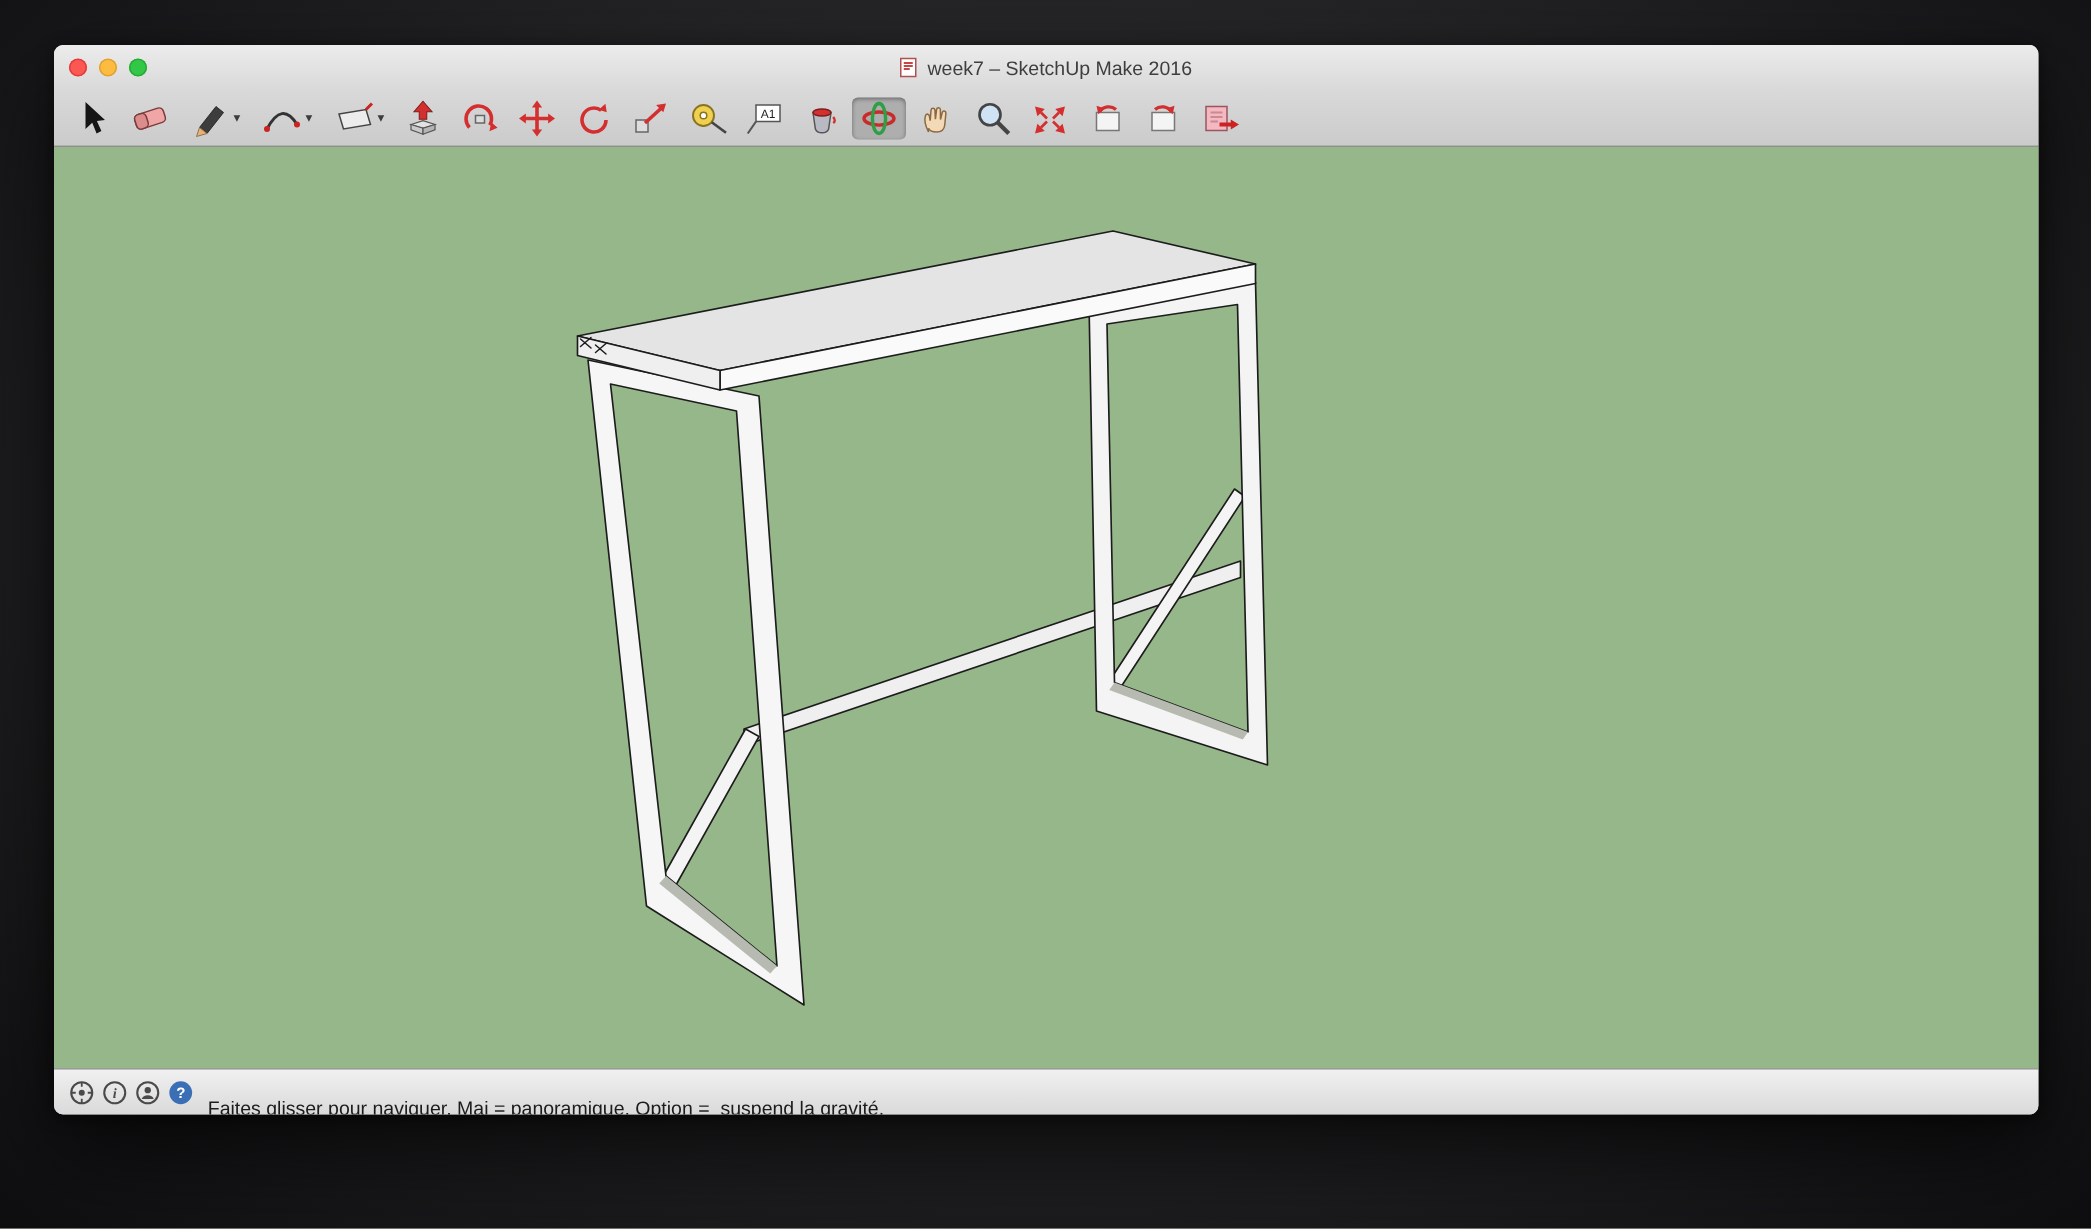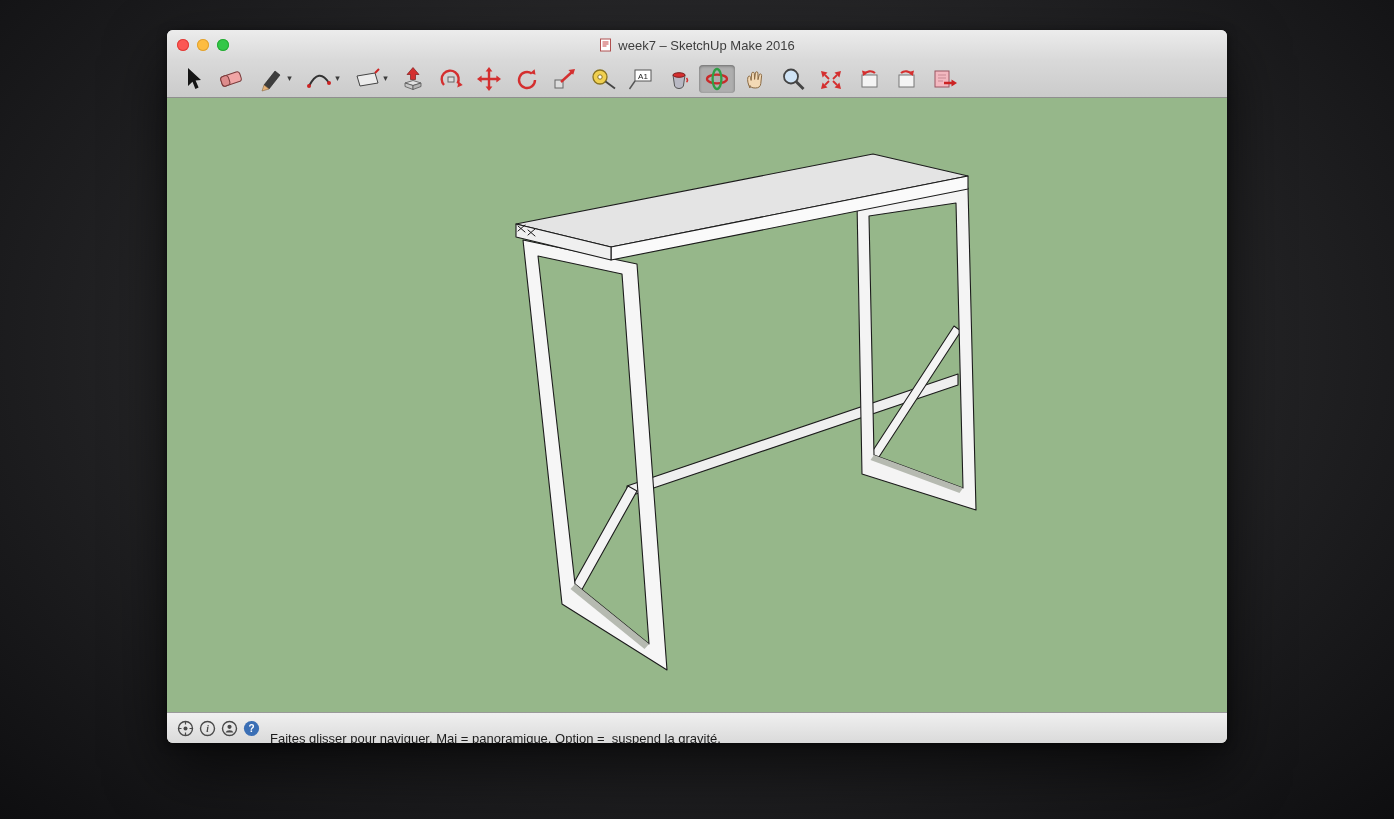--- a/index.html
+++ b/index.html
@@ -2,21 +2,21 @@
 <html><head>
 <meta charset="utf-8">
 <style>
   html,body{margin:0;padding:0;}
   body{
     width:1394px;height:819px;overflow:hidden;
     background:radial-gradient(ellipse at 50% 42%, #3a3a3c 0%, #232325 55%, #0e0e10 100%);
     font-family:"Liberation Sans", sans-serif;
   }
   .window{
-    width:1060px;margin:30px auto 0;border-radius:6px;overflow:hidden;
+    width:1323px;margin:30px auto 0;border-radius:6px;overflow:hidden;
     box-shadow:0 25px 60px rgba(0,0,0,.65), 0 2px 10px rgba(0,0,0,.5);
     background:#d8d8d8;
   }
   
   .titlebar{
     height:30px;background:linear-gradient(#ececec,#d9d9d9);
     position:relative;display:flex;align-items:center;
   }
   .traffic{position:absolute;left:10px;top:0;height:30px;display:flex;align-items:center;gap:8px;}
   .light{width:12px;height:12px;border-radius:50%;}

